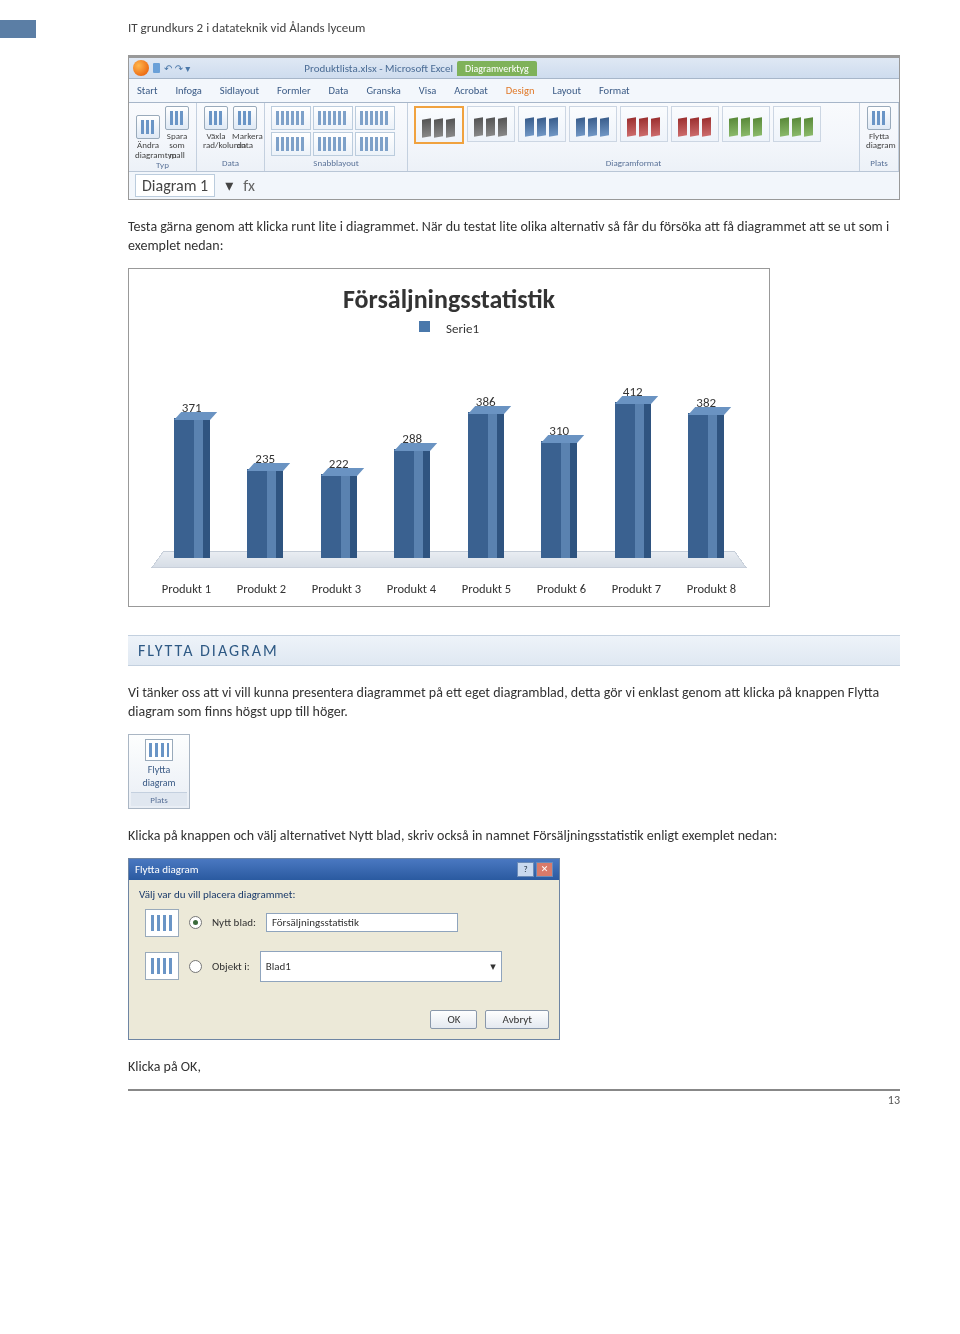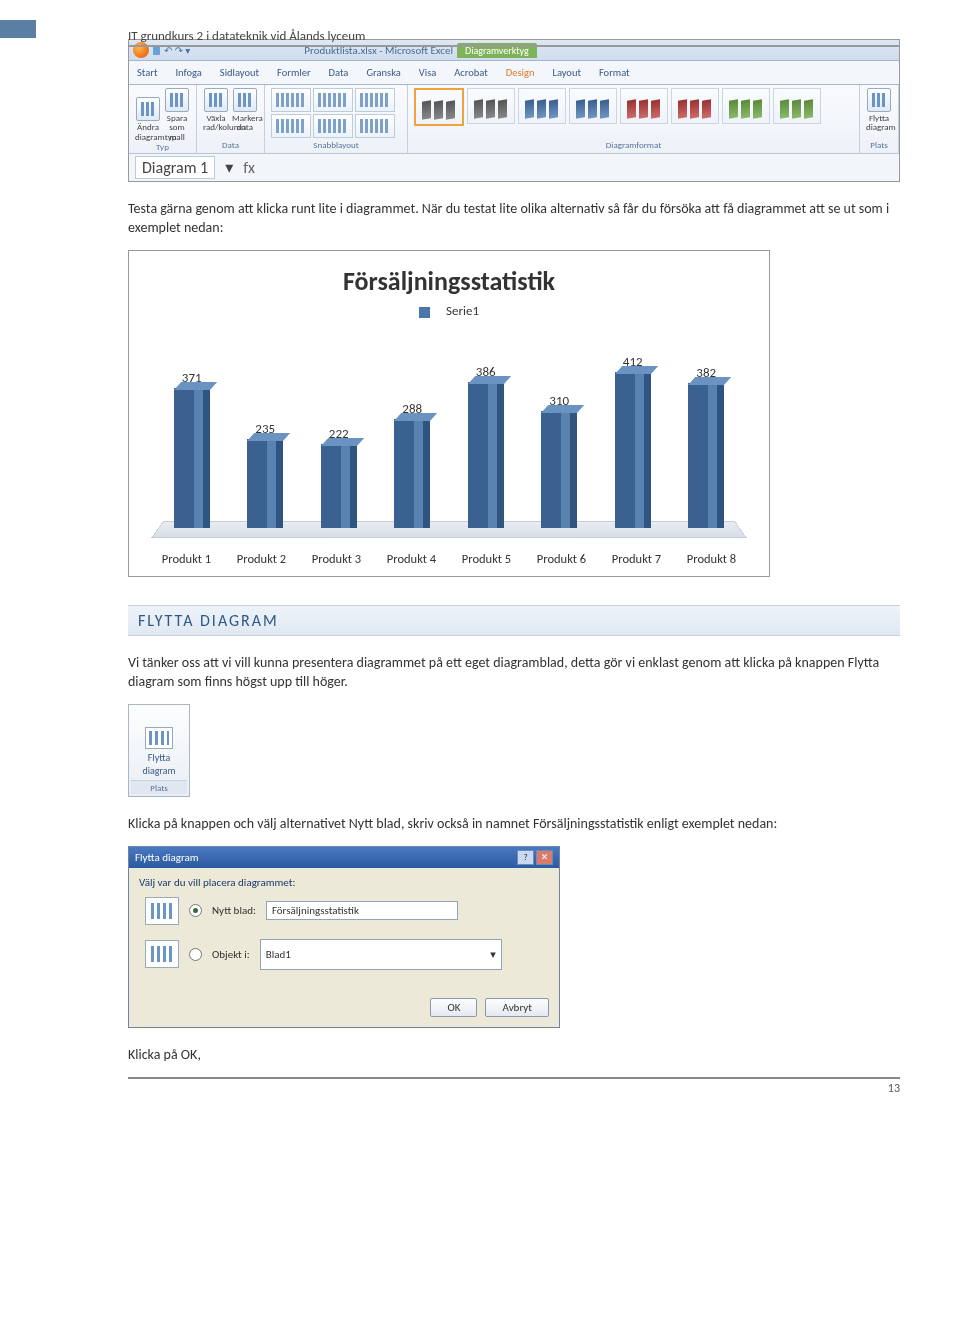--- a/index.html
+++ b/index.html
@@ -1,18 +1,18 @@
 <!DOCTYPE html>
 <html><head>
 <meta charset="utf-8">
 <style>
 body{margin:0;background:#fff;font-family:Calibri,Arial,sans-serif;font-size:14px;color:#333;width:960px}
 .page{padding:20px 60px 20px 42px;position:relative}
 .accent{position:absolute;left:0;top:20px;width:36px;height:18px;background:#5b7ea5}
-.header-line{margin-left:86px;font-size:13px;color:#444;border-bottom:2px solid #999;padding-bottom:2px;position:relative;top:8px}
+.header-line{margin-left:86px;font-size:13px;color:#444;border-bottom:2px solid #999;padding-bottom:20px;position:relative;top:0}
 .para{margin:18px 0 12px 86px;font-size:14px;line-height:1.35}
 .ribbon{margin-left:86px;border:1px solid #999;background:linear-gradient(#fff,#f3f6fb 60%,#e6ecf4);font-size:10px;color:#444}
 .ribbon-title{display:flex;align-items:center;height:20px;background:linear-gradient(#dfe8f4,#cedcee);border-bottom:1px solid #a7b6c9;padding:0 4px;gap:4px}
 .office-btn{width:16px;height:16px;border-radius:50%;background:radial-gradient(circle at 35% 35%,#ffb74d,#e65100)}
 .qat{width:7px;height:10px;background:#6aa0d8;border-radius:1px}
 .title-text{margin-left:110px;color:#4a6c95;font-size:11px}
 .ctx-tab{background:#7fb25a;color:#fff;padding:1px 8px;border-radius:2px 2px 0 0;font-size:10px}
 .tabs{display:flex;gap:18px;padding:5px 8px;border-bottom:1px solid #a7b6c9;background:#f3f7fc;font-size:10.5px;color:#3a5a85}
 .tabs span.active{color:#e07a2a}
 .rib-body{display:flex;height:68px}
@@ -33,35 +33,35 @@
 .style.c1 .bar3d{background:linear-gradient(#555,#888)}
 .style.c2 .bar3d{background:linear-gradient(#3a5e8d,#7096c4)}
 .style.c3 .bar3d{background:linear-gradient(#9c3030,#cc6b6b)}
 .style.c4 .bar3d{background:linear-gradient(#5a8a3a,#8ab96a)}
 .formula{display:flex;align-items:center;border-top:1px solid #b9c6d6;background:#f2f6fb;font-size:16px;padding:2px 6px;gap:10px}
 .formula .box{border:1px solid #bcd;background:#fff;padding:1px 6px}
 .fx{color:#666}
 
 .chart{margin:12px 0 0 86px;border:1px solid #999;padding:14px 20px 10px;background:#fff;width:600px}
 .chart-title{font-size:26px;font-weight:700;text-align:center;margin-bottom:6px}
-.legend{display:flex;justify-content:center;align-items:flex-end;gap:16px;font-size:13px;margin-bottom:20px}
+.legend{display:flex;justify-content:center;align-items:flex-start;gap:16px;font-size:13px;margin-bottom:32px}
 .legend .sw{width:11px;height:11px;background:#4a78ab}
 .plot{position:relative;height:200px;margin:0 6px}
 .floor{position:absolute;bottom:0;left:-4px;right:-4px;height:22px;background:linear-gradient(#e9edf2,#d6dde6);transform:perspective(400px) rotateX(44deg);transform-origin:bottom;border:1px solid #c4ccd7}
 .bars{position:absolute;bottom:10px;left:0;right:0;display:flex;justify-content:space-around;align-items:flex-end;height:180px}
 .barcol{display:flex;flex-direction:column;align-items:center;position:relative}
 .val{font-size:13px;margin-bottom:3px}
 .pillar{width:36px;background:linear-gradient(90deg,#3a6190 0 55%,#5a82b0 55% 80%,#2f5480 80%);position:relative}
 .pillar::before{content:"";position:absolute;top:-6px;left:0;width:36px;height:8px;background:#6a93c2;transform:skewX(-42deg);transform-origin:bottom left}
 .cats{display:flex;justify-content:space-around;margin-top:14px}
 .cat{width:56px;text-align:center;font-size:12.5px;line-height:1.15}
 
 .section-hdr{margin:28px 0 0 86px;background:linear-gradient(#eef3f9,#dfe8f2);border-top:1px solid #c3d0df;border-bottom:1px solid #c3d0df;padding:5px 10px;color:#2e5984;font-size:16px;letter-spacing:2px}
 
-.small-btn{margin:10px 0 0 86px;border:1px solid #aab6c4;background:linear-gradient(#fdfefe,#e9eef5);width:56px;padding:22px 2px 2px;text-align:center;font-size:10px;color:#3a5a85}
+.small-btn{margin:10px 0 0 86px;border:1px solid #aab6c4;background:linear-gradient(#fdfefe,#e9eef5);width:56px;padding:4px 2px 2px;text-align:center;font-size:10px;color:#3a5a85}
 .small-btn .ic{width:26px;height:20px;margin:0 auto 2px;border:1px solid #9ab;background:#fff;position:relative}
 .small-btn .ic::after{content:"";position:absolute;inset:3px;background:repeating-linear-gradient(90deg,#6a95c6 0 3px,transparent 3px 6px)}
 .plats{background:#e0e7f0;border-top:1px solid #c4d0df;margin-top:3px;padding:1px 0;font-size:9px;color:#5a7298}
 
 .dialog{margin:10px 0 0 86px;width:430px;border:1px solid #6e85a3;background:#ece9d8;font-size:11px}
 .dlg-title{background:linear-gradient(#4a78c1,#2a5aa0);color:#fff;padding:3px 6px;display:flex;justify-content:space-between;align-items:center}
 .dlg-title .wb{display:flex;gap:2px}
 .wbtn{width:15px;height:13px;background:#c9d9ef;border:1px solid #6b8bb8;font-size:9px;text-align:center;line-height:12px;color:#234}
 .wbtn.close{background:#d97a6a;color:#fff}
 .dlg-body{padding:8px 10px}

